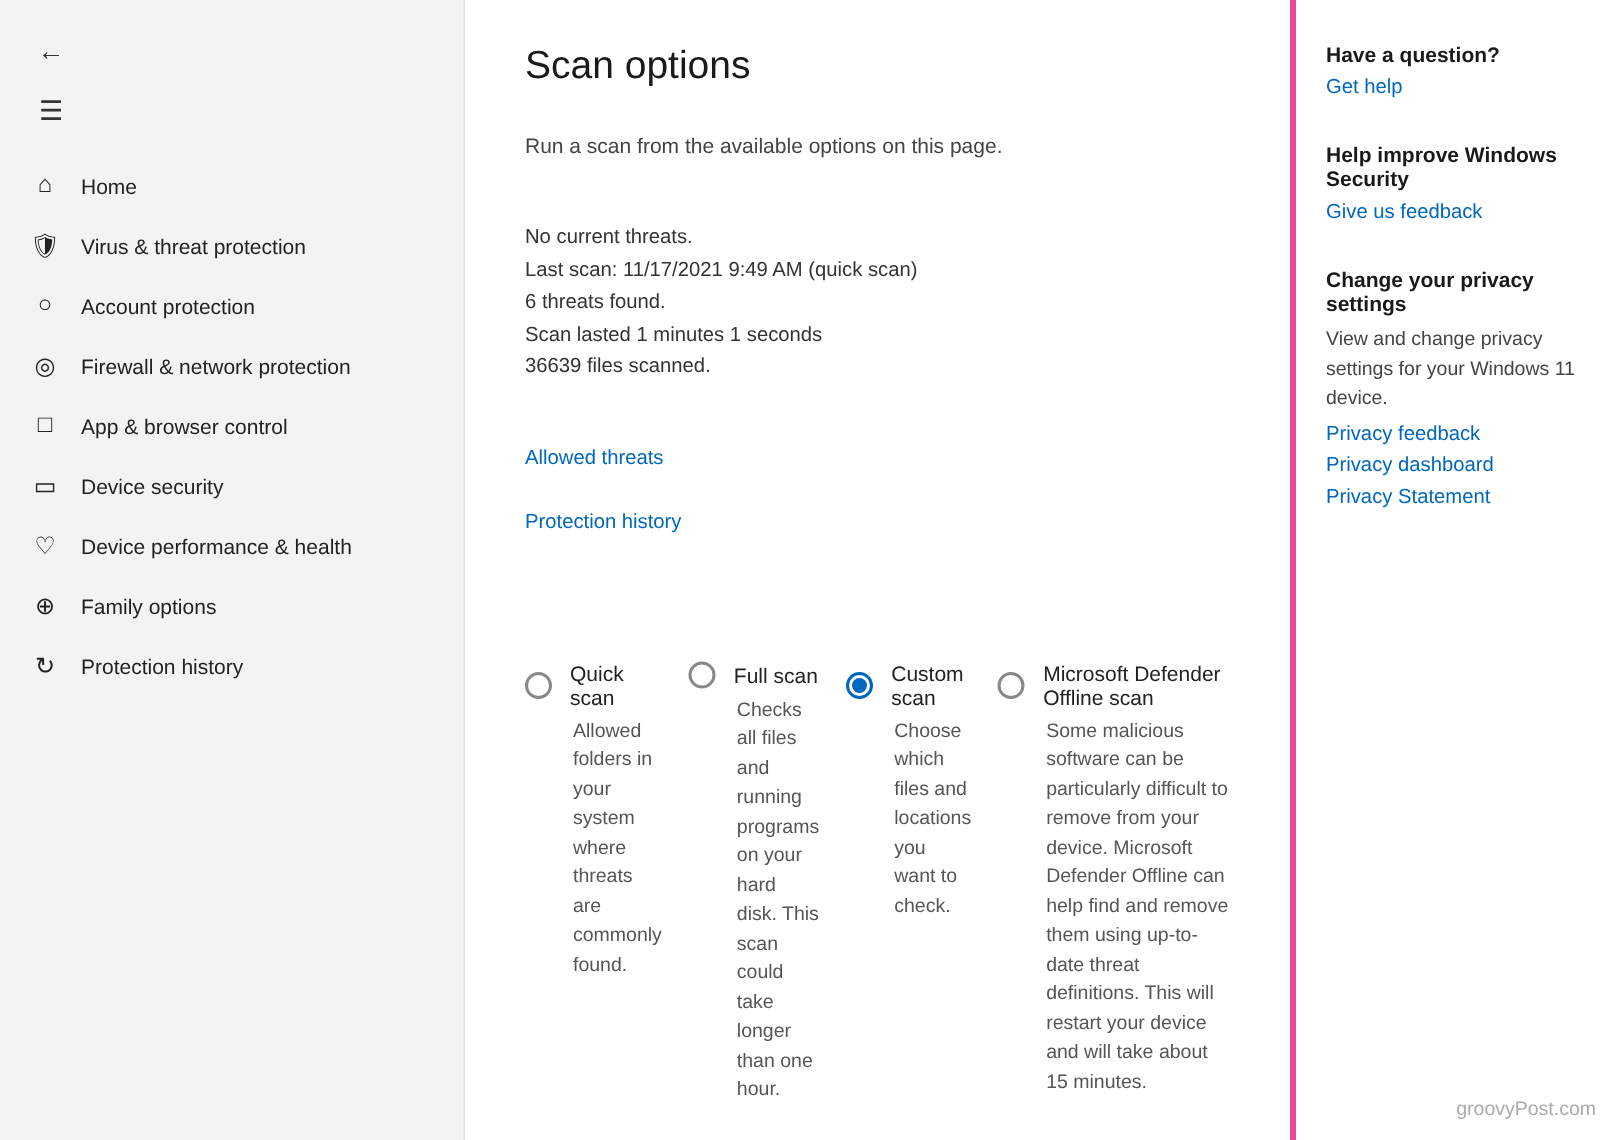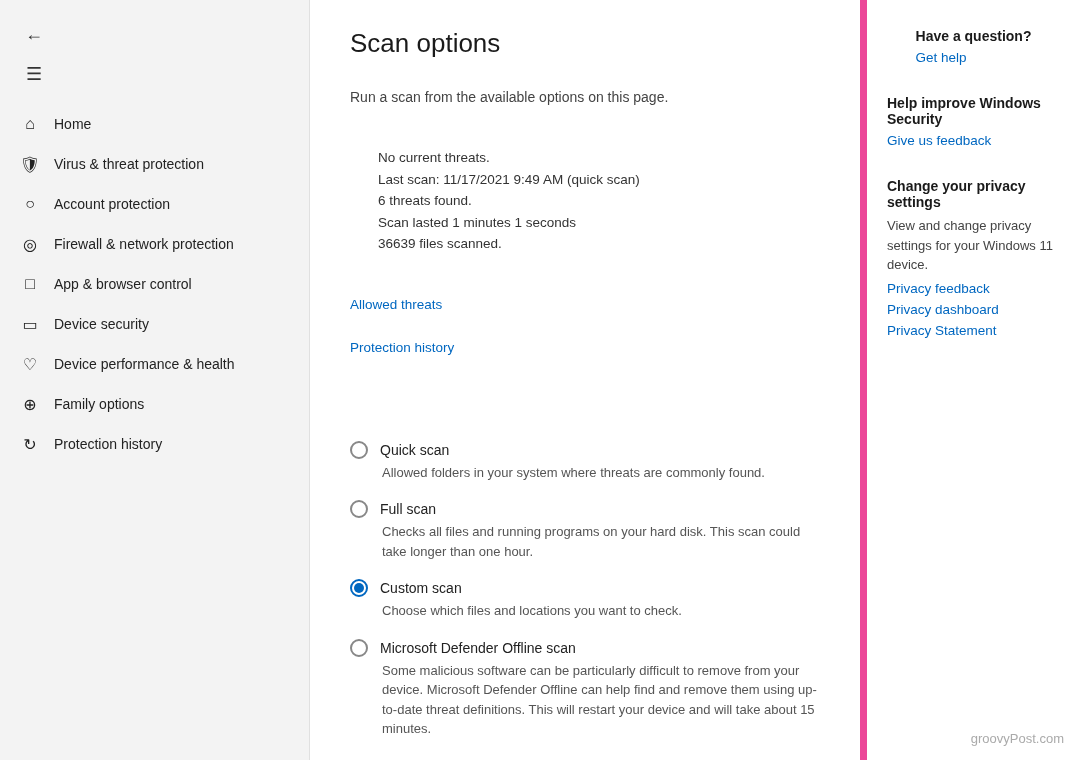--- a/index.html
+++ b/index.html
@@ -86,21 +86,20 @@
       color: #1a1a1a;
       margin-bottom: 8px;
     }
     .page-subtitle {
       font-size: 14px;
       color: #444;
       margin-bottom: 20px;
     }
     .scan-status {
       margin-bottom: 20px;
-      margin-left: 28px;
     }
     .scan-status p {
       font-size: 13.5px;
       color: #333;
       line-height: 1.6;
     }
     .link-blue {
       color: #0067c0;
       font-size: 13.5px;
       cursor: pointer;
@@ -108,21 +107,21 @@
       display: block;
       margin-bottom: 6px;
     }
     .divider {
       height: 1px;
       background: #e0e0e0;
       margin: 18px 0;
     }
     .scan-options {
       display: flex;
-      flex-direction: column;
+      flex-direction: row;
       gap: 18px;
     }
     .scan-option {
       display: flex;
       flex-direction: column;
       gap: 4px;
     }
     .scan-option-label {
       display: flex;
       align-items: center;
@@ -170,25 +169,24 @@
       cursor: pointer;
       border-radius: 2px;
       width: fit-content;
     }
     
     .right-panel {
       width: 220px;
       min-width: 220px;
       padding: 28px 20px 20px 20px;
       background: #fff;
-      border-left: 7px solid #ec4899;
+      border-left: 4px solid #ec4899;
       display: flex;
       flex-direction: column;
       gap: 24px;
-      align-items: center;
     }
     .right-section-title {
       font-size: 14px;
       font-weight: 600;
       color: #1a1a1a;
       margin-bottom: 6px;
     }
     .watermark {
       position: fixed;
       bottom: 14px;

